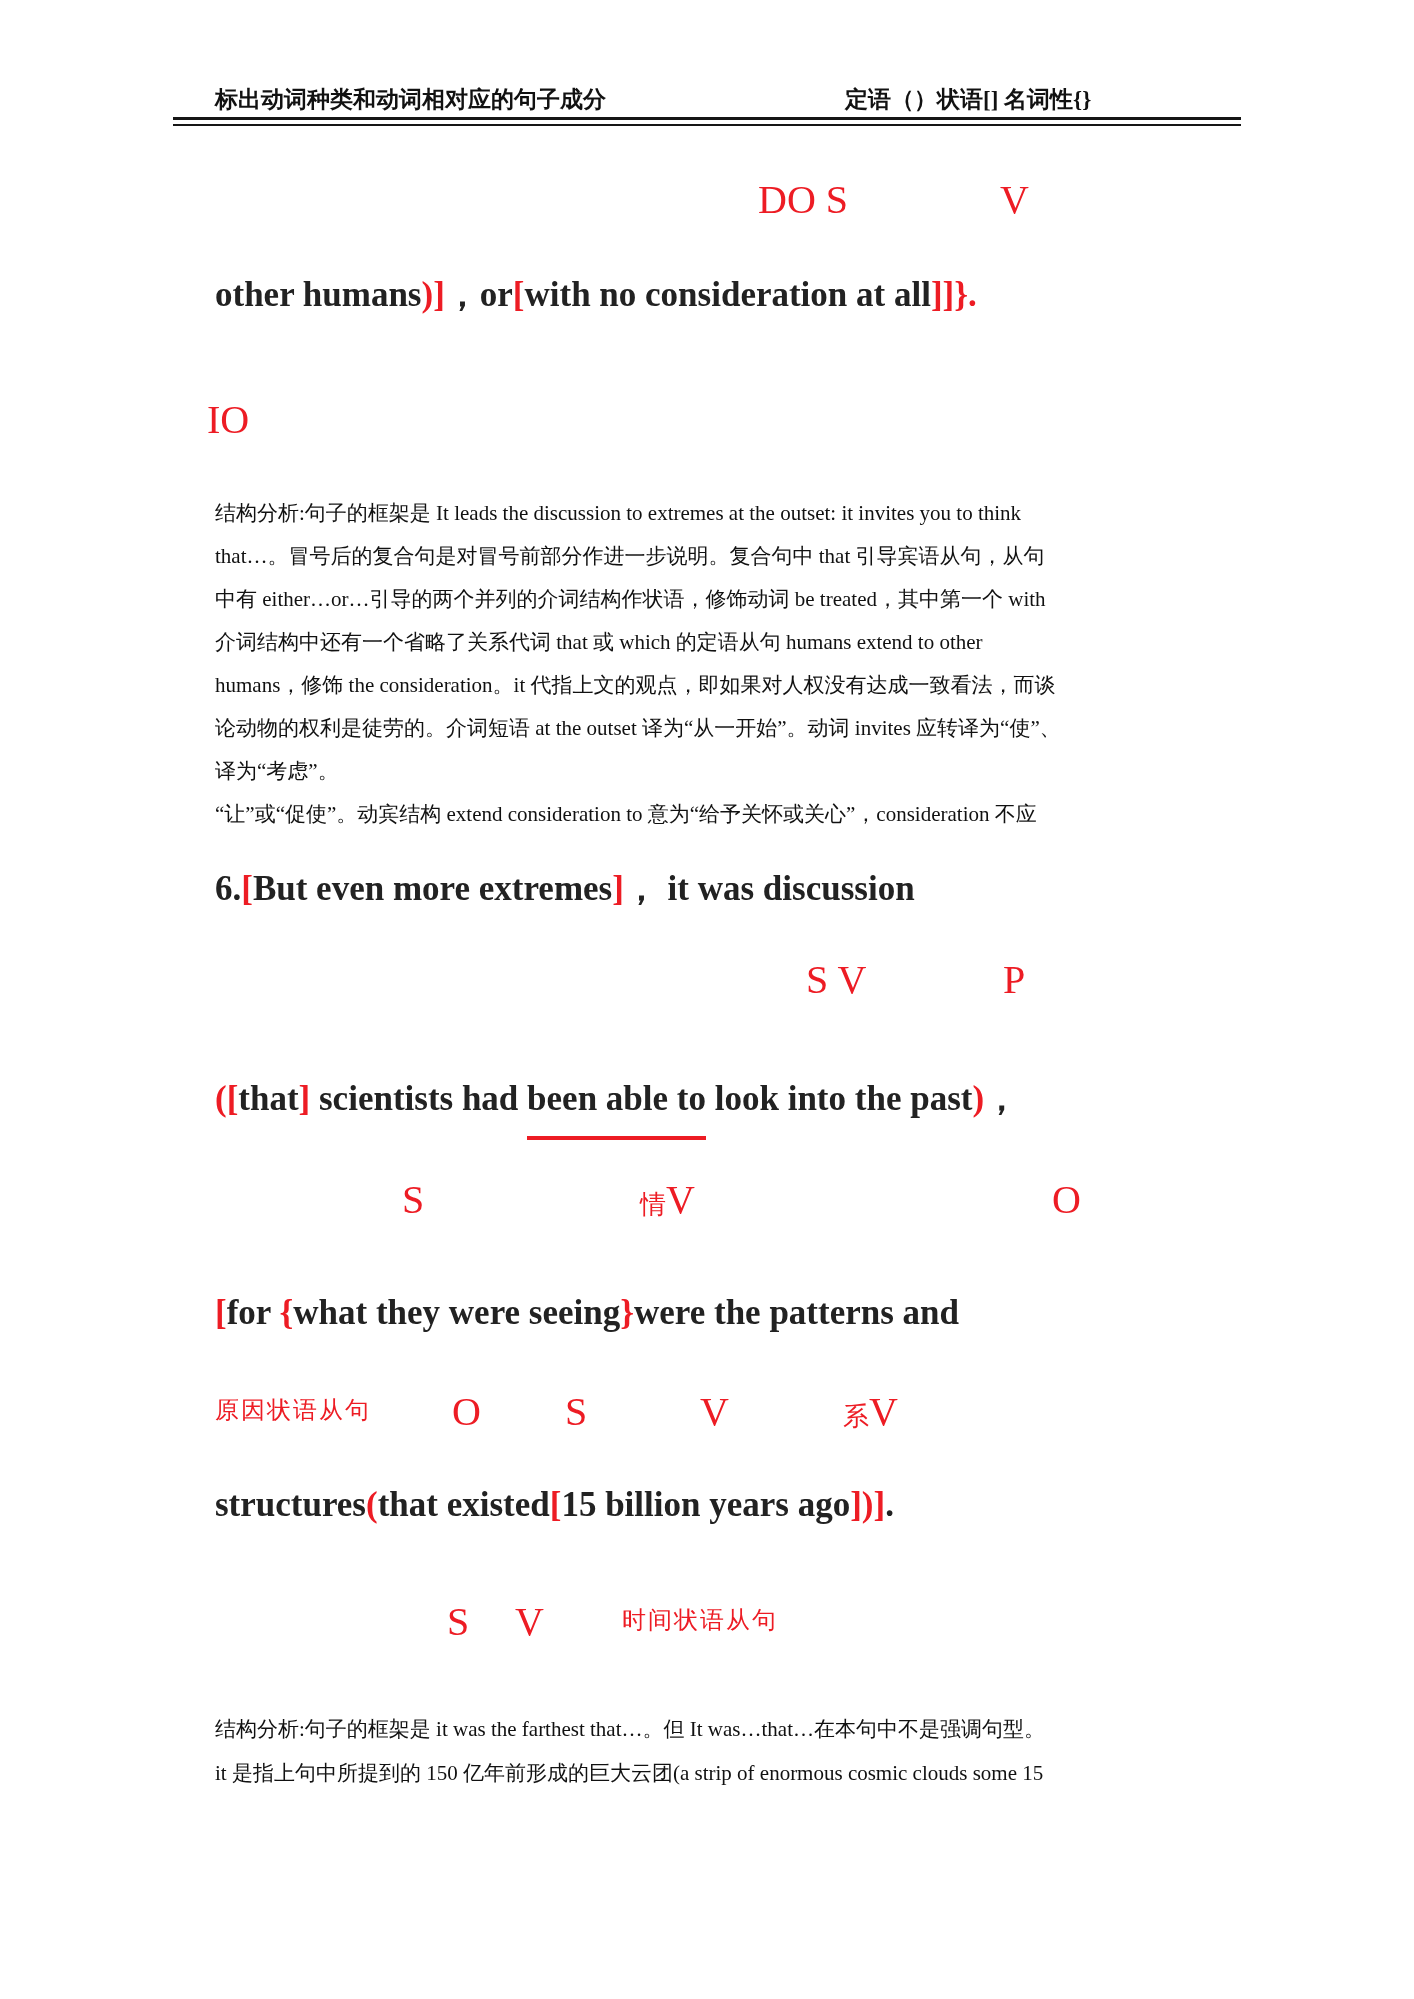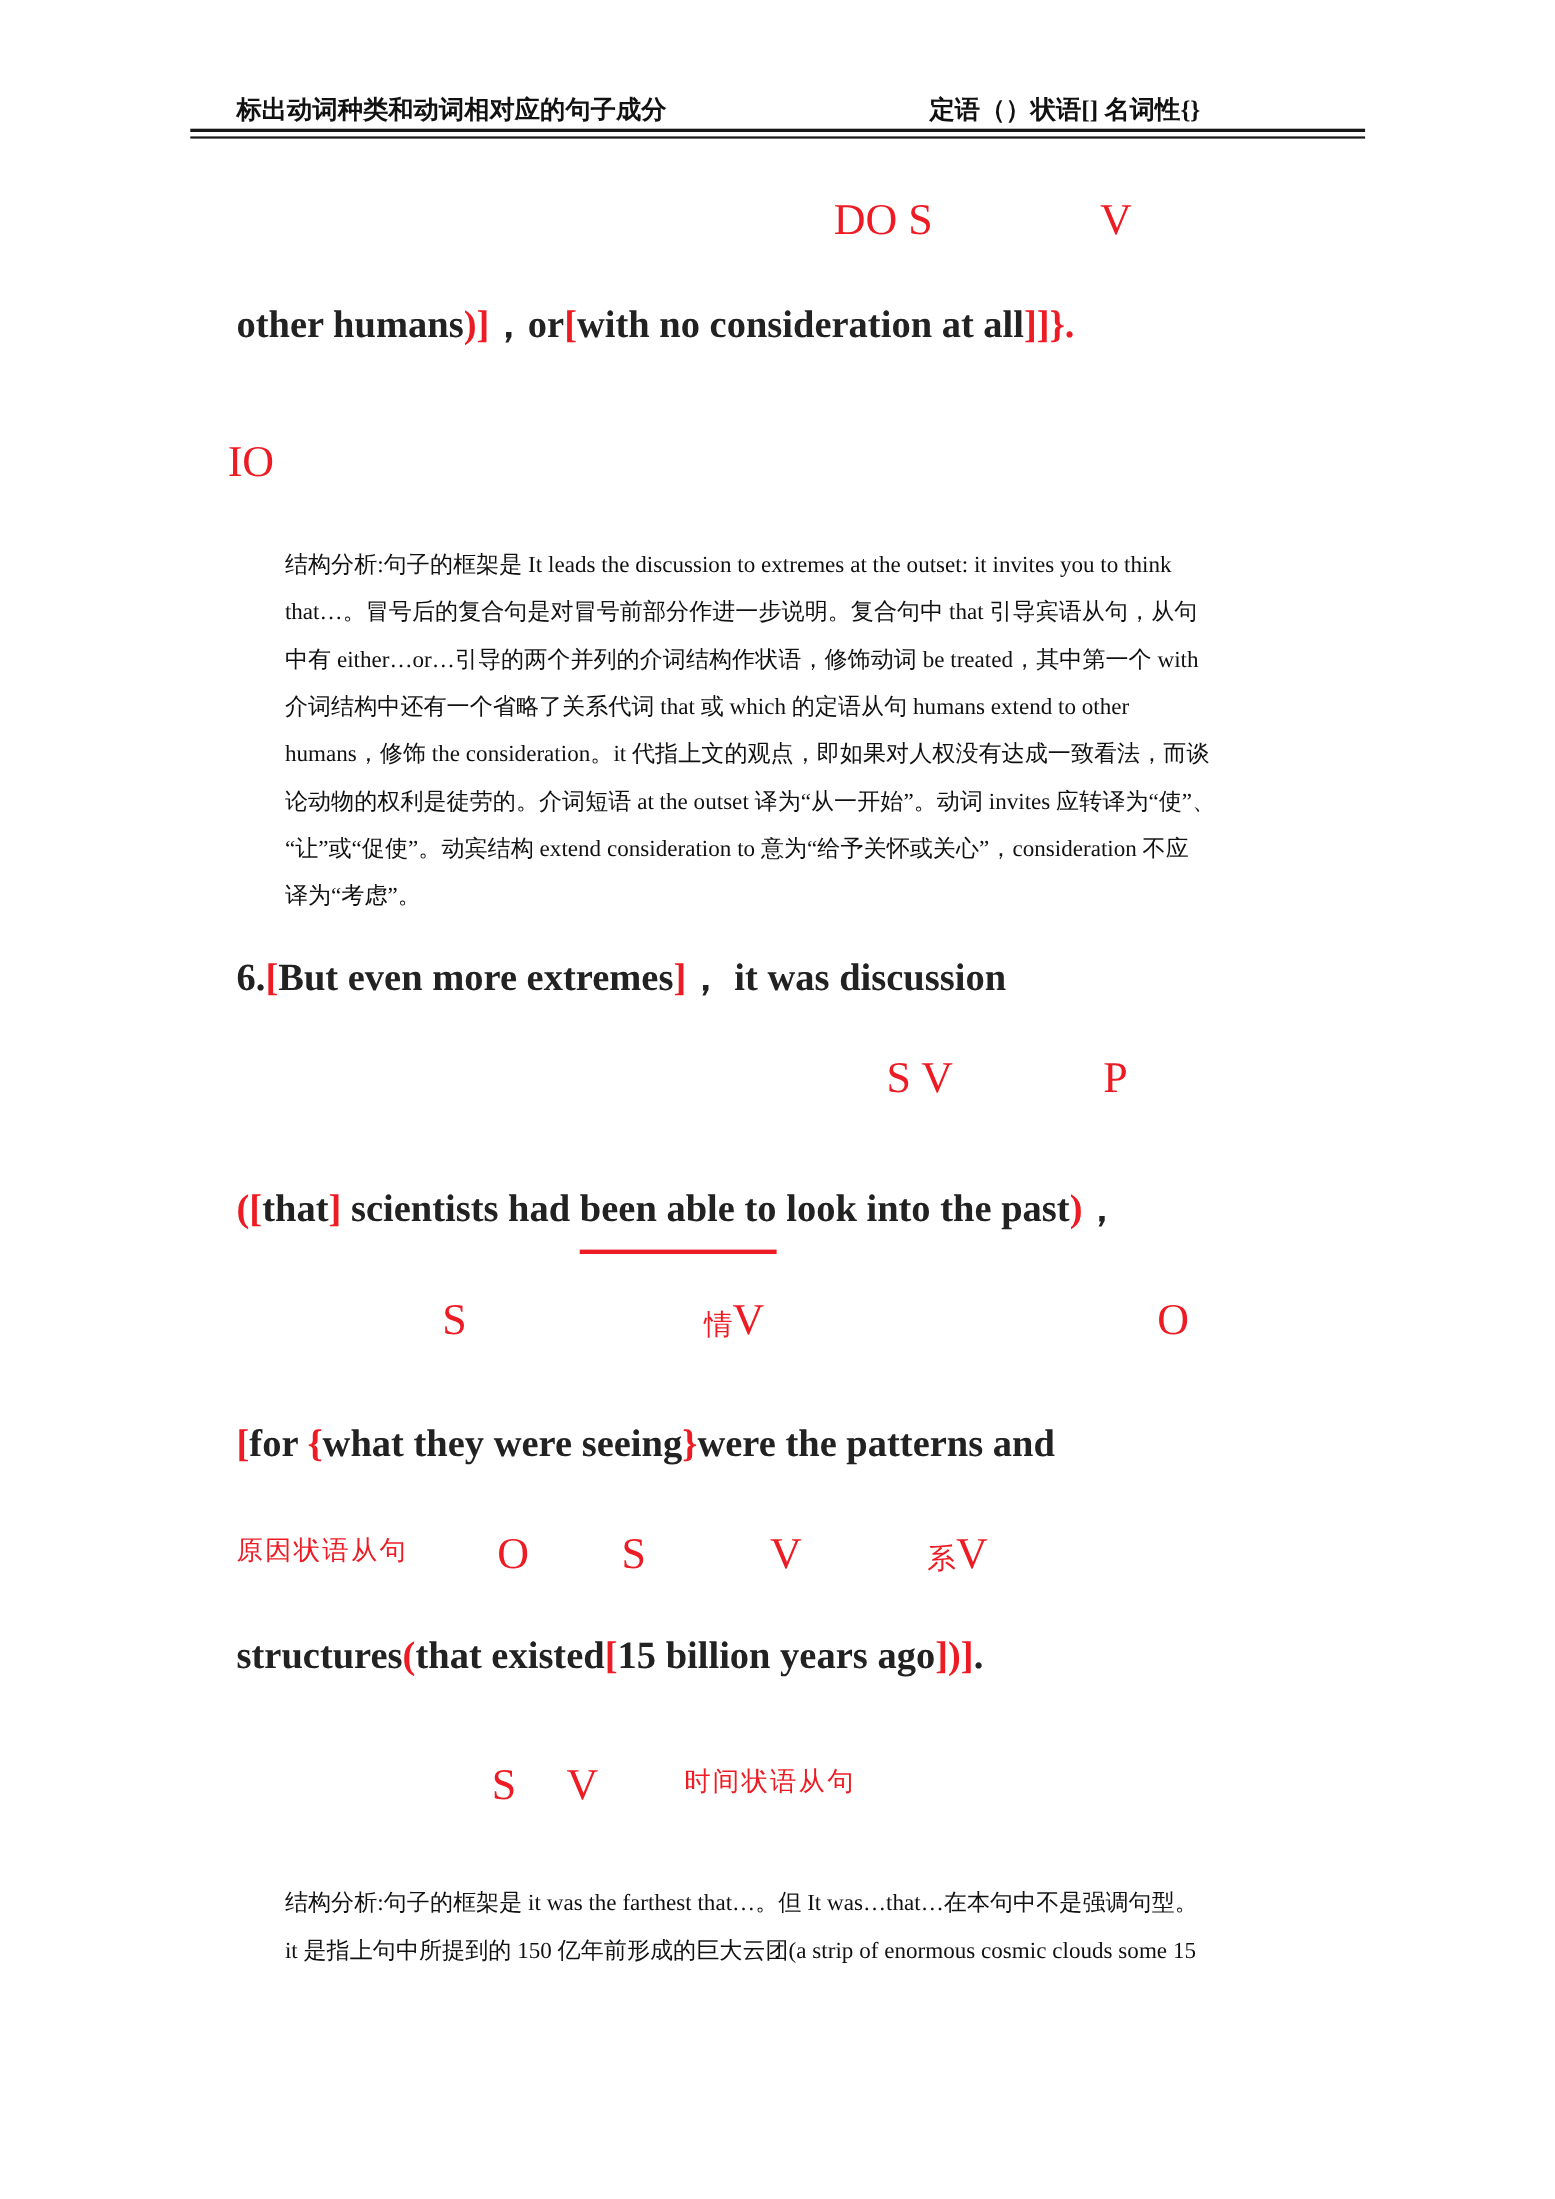--- a/index.html
+++ b/index.html
@@ -8,21 +8,21 @@
   .abs{position:absolute;}
   .hdr{font-size:23px;font-weight:bold;color:#111;white-space:nowrap;}
   .hdr-rule{border-top:3px solid #161616;border-bottom:2px solid #161616;height:4px;}
   .ann{color:#ed1c24;font-size:40px;line-height:1;white-space:nowrap;font-family:"Liberation Serif",serif;}
   .ann-cn{color:#ed1c24;font-size:24px;line-height:1;white-space:nowrap;letter-spacing:2px;}
   .ann-small{font-size:26px;}
   .bold-line{font-size:35px;font-weight:bold;line-height:1.3;white-space:nowrap;color:#222;}
   .seg-r{color:#ed1c24;}
   .seg-u{border-bottom:4px solid #ed1c24;padding-bottom:18px;}
   .para{font-size:21px;color:#111;}
-  .para .tline{line-height:43px;white-space:nowrap;margin-left:44px;}
+  .para .tline{line-height:43px;white-space:nowrap;}
   .para2 .tline{line-height:44px;}
   .footer{font-size:21px;text-align:center;color:#222;
           font-family:"Liberation Sans","DejaVu Sans",sans-serif;letter-spacing:3px;padding-left:36px;}
 </style>
 </head>
 <body>
 
 <div class="page">
 
   <div class="hdr abs" style="left:215px;top:84px">标出动词种类和动词相对应的句子成分</div>
@@ -36,22 +36,22 @@
 
   <span class="ann abs" style="left:207px;top:400px">IO</span>
 
   <div class="para abs" style="left:215px;top:492px;width:1030px">
       <div class="tline">结构分析:句子的框架是 It leads the discussion to extremes at the outset: it invites you to think</div>
       <div class="tline">that…。冒号后的复合句是对冒号前部分作进一步说明。复合句中 that 引导宾语从句，从句</div>
       <div class="tline">中有 either…or…引导的两个并列的介词结构作状语，修饰动词 be treated，其中第一个 with</div>
       <div class="tline">介词结构中还有一个省略了关系代词 that 或 which 的定语从句 humans extend to other</div>
       <div class="tline">humans，修饰 the consideration。it 代指上文的观点，即如果对人权没有达成一致看法，而谈</div>
       <div class="tline">论动物的权利是徒劳的。介词短语 at the outset 译为“从一开始”。动词 invites 应转译为“使”、</div>
+      <div class="tline">译为“考虑”。</div>
       <div class="tline">“让”或“促使”。动宾结构 extend consideration to 意为“给予关怀或关心”，consideration 不应</div>
-      <div class="tline">译为“考虑”。</div>
     </div>
 
   <div class="bold-line abs" style="left:215px;top:866px"><span>6.</span><span class="seg-r">[</span><span>But even more extremes</span><span class="seg-r">]</span><span>，</span><span> it was discussion</span></div>
 
   <span class="ann abs" style="left:806px;top:960px">S V</span>
   <span class="ann abs" style="left:1003px;top:960px">P</span>
 
   <div class="bold-line abs" style="left:215px;top:1076px"><span class="seg-r">(</span><span class="seg-r">[</span><span>that</span><span class="seg-r">]</span><span> scientists had </span><span class="seg-u">been able to</span><span> look into the past</span><span class="seg-r">)</span><span>，</span></div>
 
   <span class="ann abs" style="left:402px;top:1180px">S</span>

